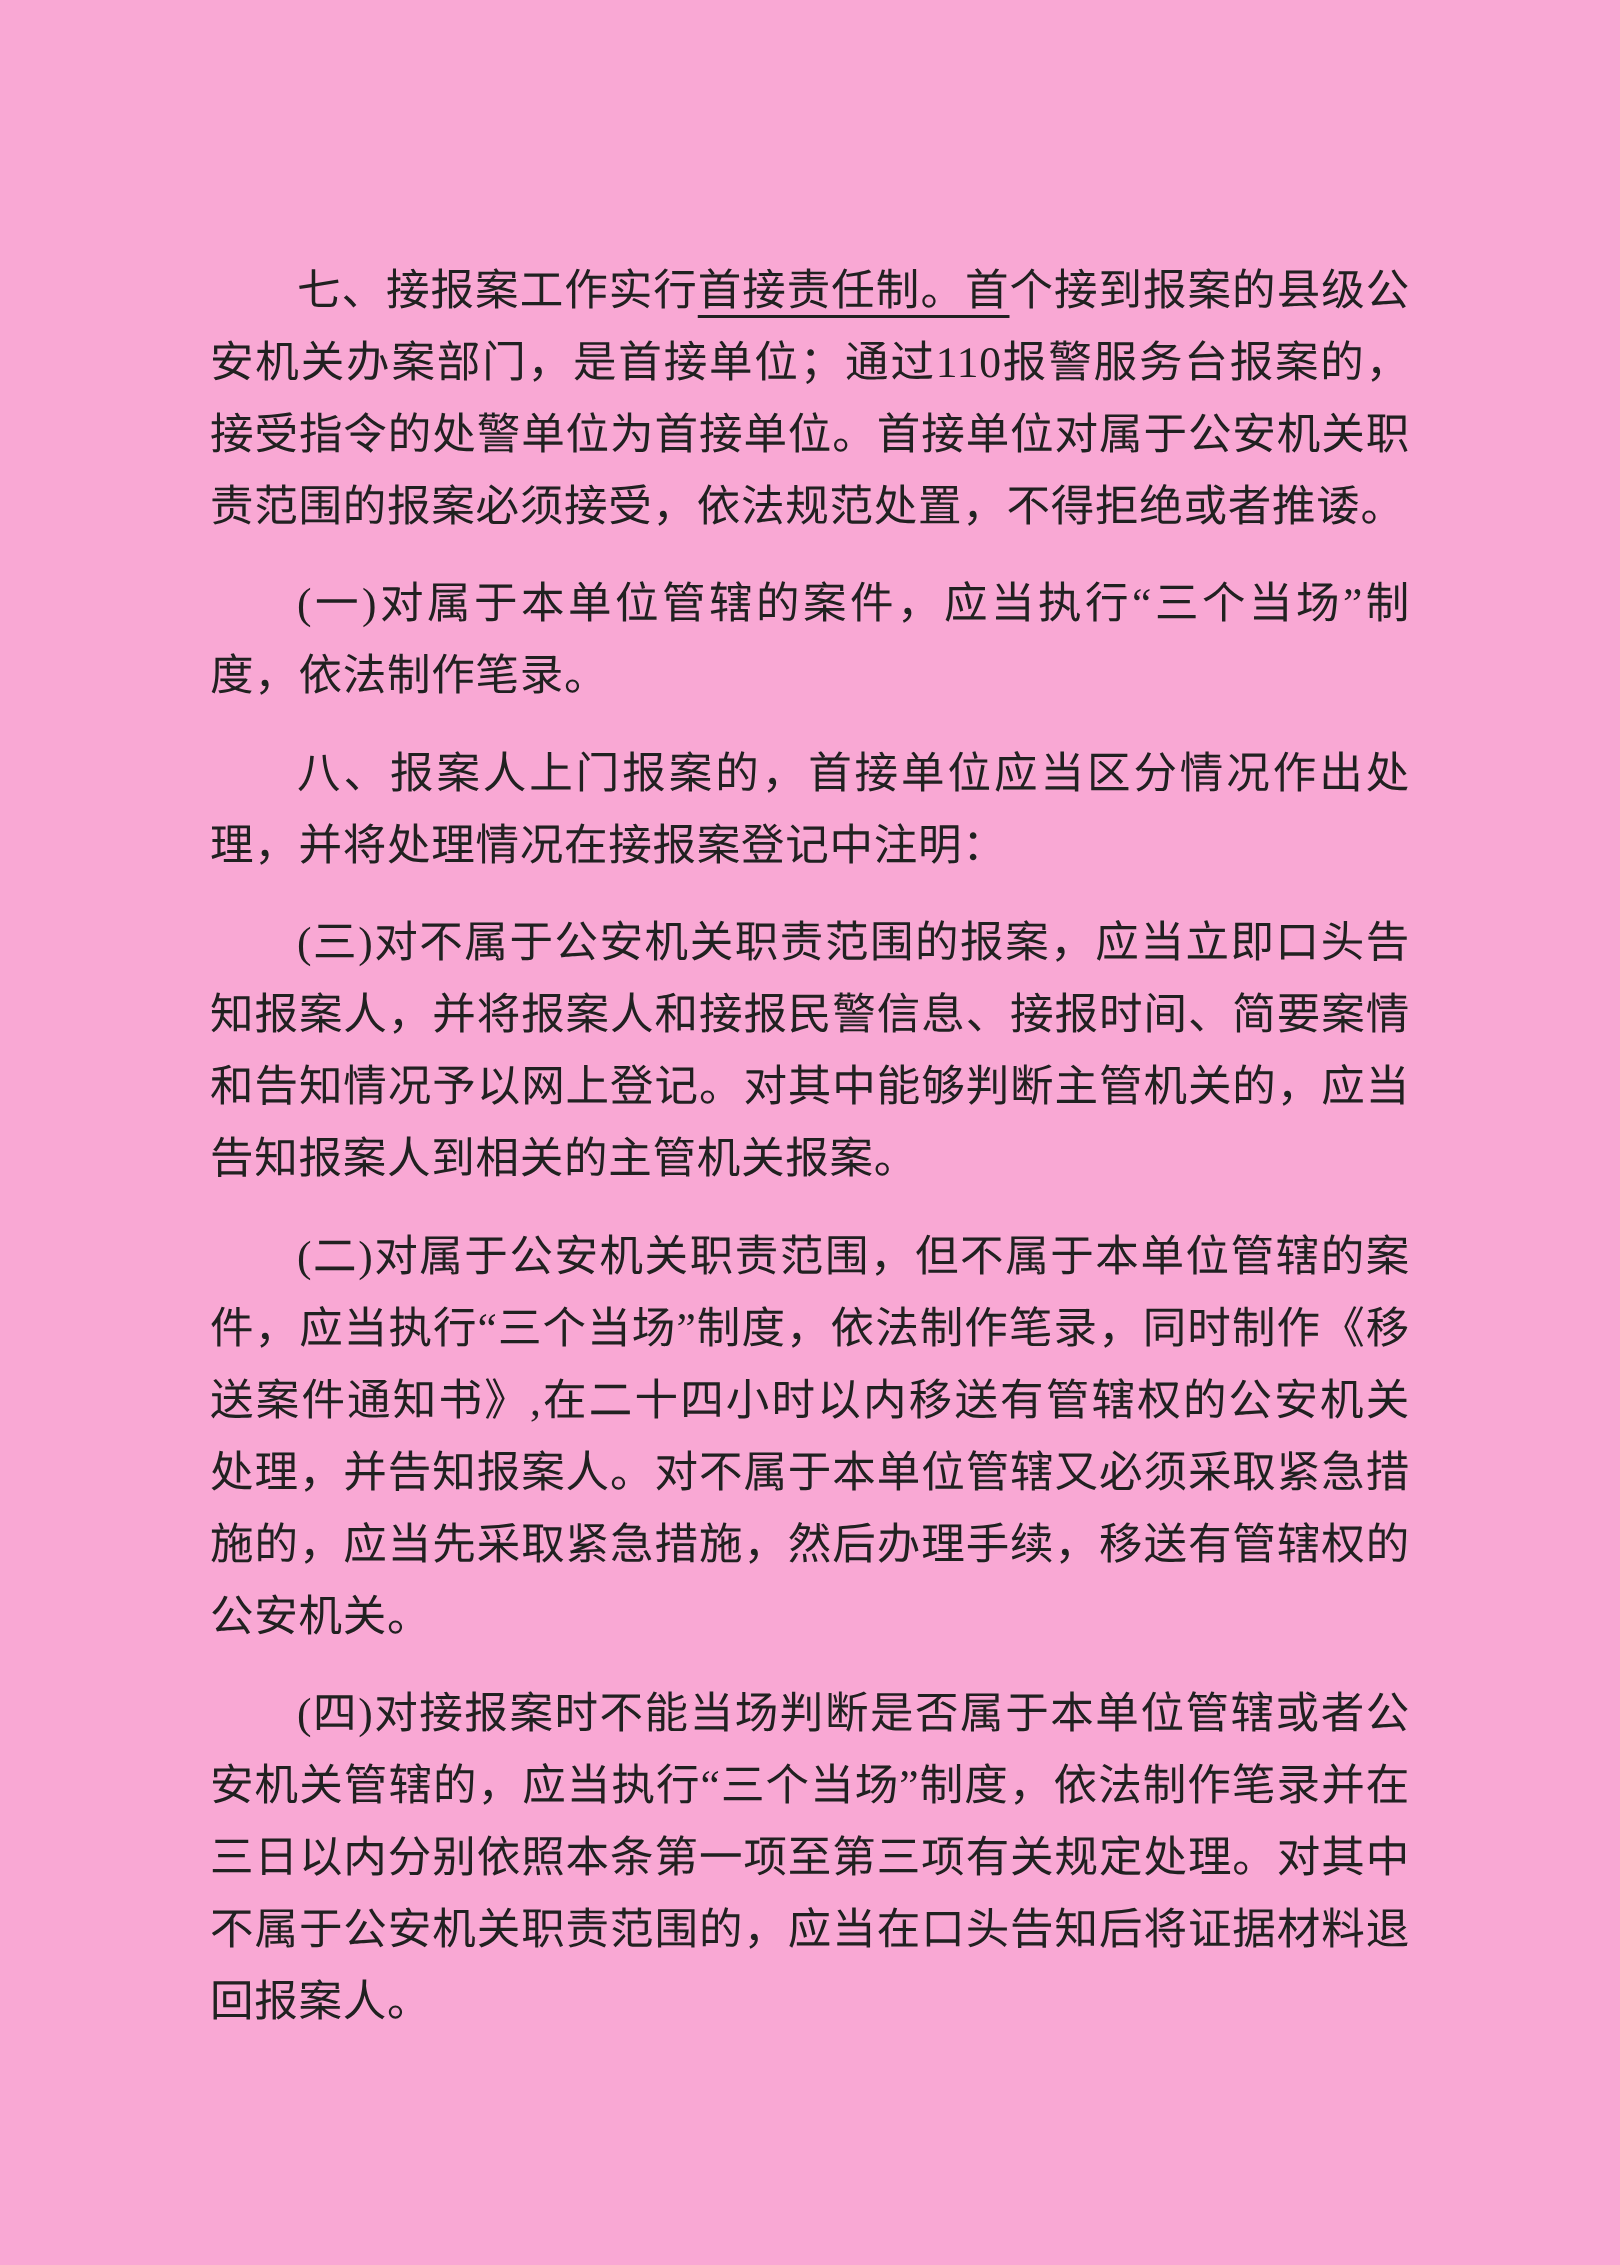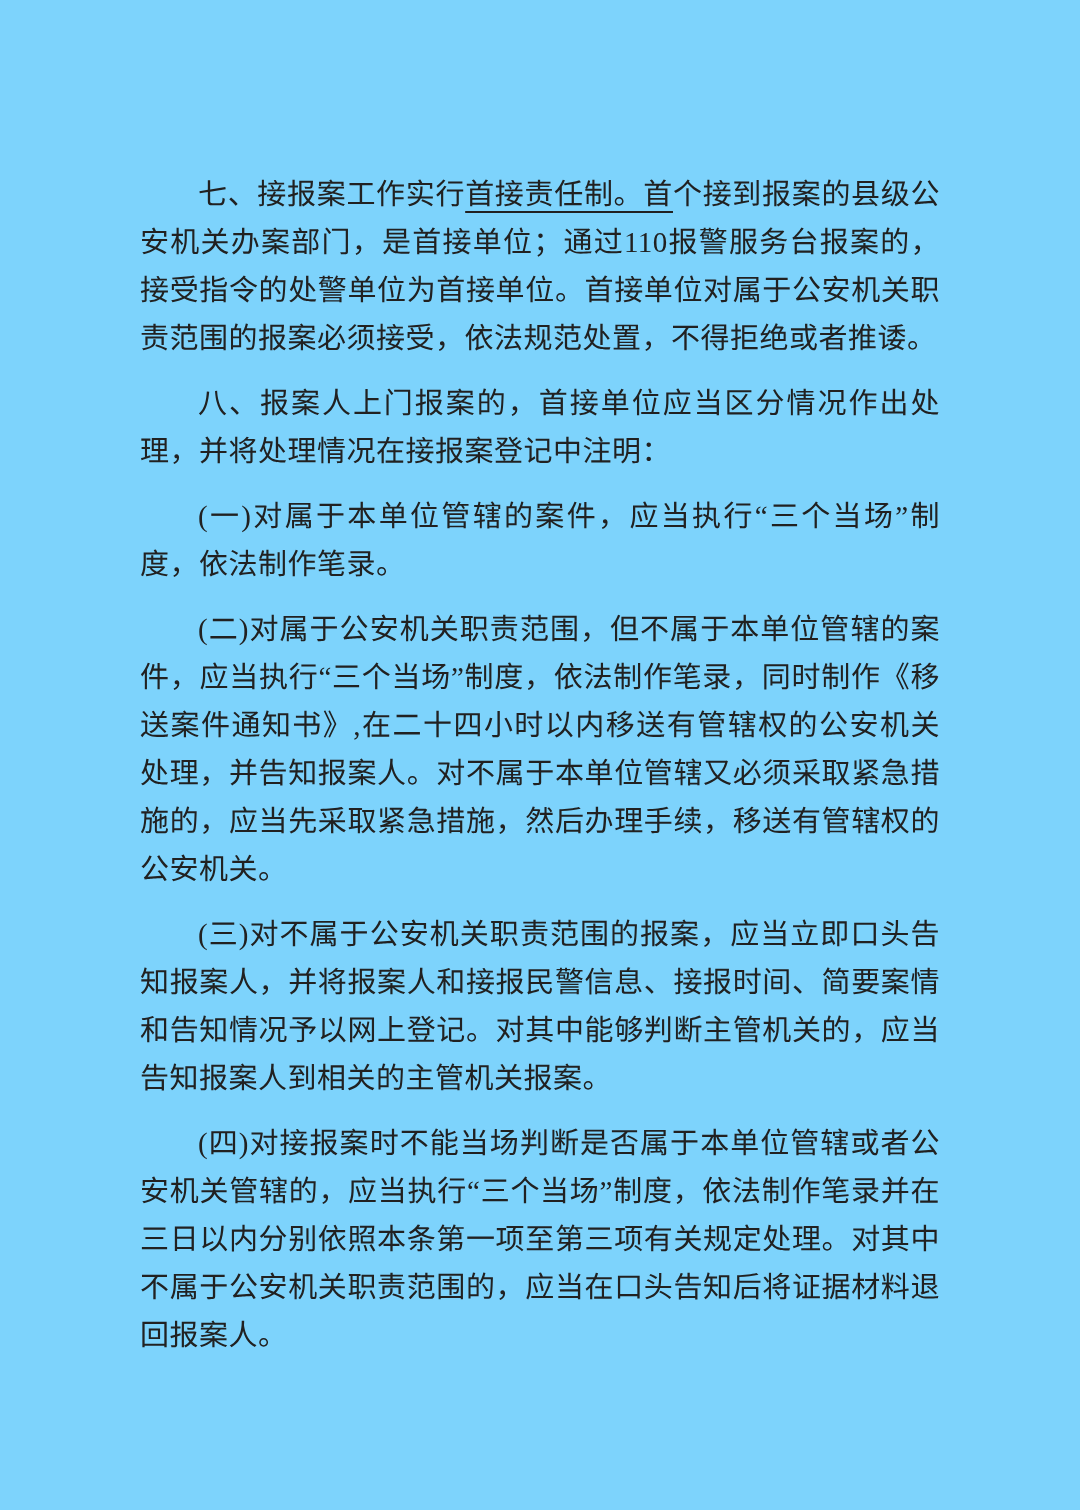--- a/index.html
+++ b/index.html
@@ -9,21 +9,21 @@
   body {
     width: 1080px;
     height: 1510px;
     background: #ffffff;
     overflow: hidden;
   }
   .page {
     position: relative;
     width: 1080px;
     height: 1510px;
-    background: #7dd3fc;
+    background: #f9a8d4;
     text-decoration: underline;
   }
   .content {
     position: absolute;
     left: 140px;
     top: 170px;
     width: 800px;
     font-family: "Liberation Serif", "DejaVu Serif", serif;
     font-size: 29px;
     line-height: 48px;
@@ -41,19 +41,19 @@
     text-underline-offset: 7px;
     text-decoration-thickness: 1.5px;
   }
 </style>
 </head>
 <body style="background: rgb(255, 255, 255);">
 
 <div class="page">
   <div class="content" id="doc-content" style="color: rgb(33, 33, 33);">
       <p><span>七、接报案工作实行</span><span class="u">首接责任制。首</span><span>个接到报案的县级公安机关办案部门，是首接单位；通过110报警服务台报案的，接受指令的处警单位为首接单位。首接单位对属于公安机关职责范围的报案必须接受，依法规范处置，不得拒绝或者推诿。</span></p>
+      <p><span>(一)对属于本单位管辖的案件，应当执行“三个当场”制度，依法制作笔录。</span></p>
       <p><span>八、报案人上门报案的，首接单位应当区分情况作出处理，并将处理情况在接报案登记中注明：</span></p>
-      <p><span>(一)对属于本单位管辖的案件，应当执行“三个当场”制度，依法制作笔录。</span></p>
+      <p><span>(三)对不属于公安机关职责范围的报案，应当立即口头告知报案人，并将报案人和接报民警信息、接报时间、简要案情和告知情况予以网上登记。对其中能够判断主管机关的，应当告知报案人到相关的主管机关报案。</span></p>
       <p><span>(二)对属于公安机关职责范围，但不属于本单位管辖的案件，应当执行“三个当场”制度，依法制作笔录，同时制作《移送案件通知书》,在二十四小时以内移送有管辖权的公安机关处理，并告知报案人。对不属于本单位管辖又必须采取紧急措施的，应当先采取紧急措施，然后办理手续，移送有管辖权的公安机关。</span></p>
-      <p><span>(三)对不属于公安机关职责范围的报案，应当立即口头告知报案人，并将报案人和接报民警信息、接报时间、简要案情和告知情况予以网上登记。对其中能够判断主管机关的，应当告知报案人到相关的主管机关报案。</span></p>
       <p><span>(四)对接报案时不能当场判断是否属于本单位管辖或者公安机关管辖的，应当执行“三个当场”制度，依法制作笔录并在三日以内分别依照本条第一项至第三项有关规定处理。对其中不属于公安机关职责范围的，应当在口头告知后将证据材料退回报案人。</span></p>
     </div>
 </div>
 
 </body></html>

